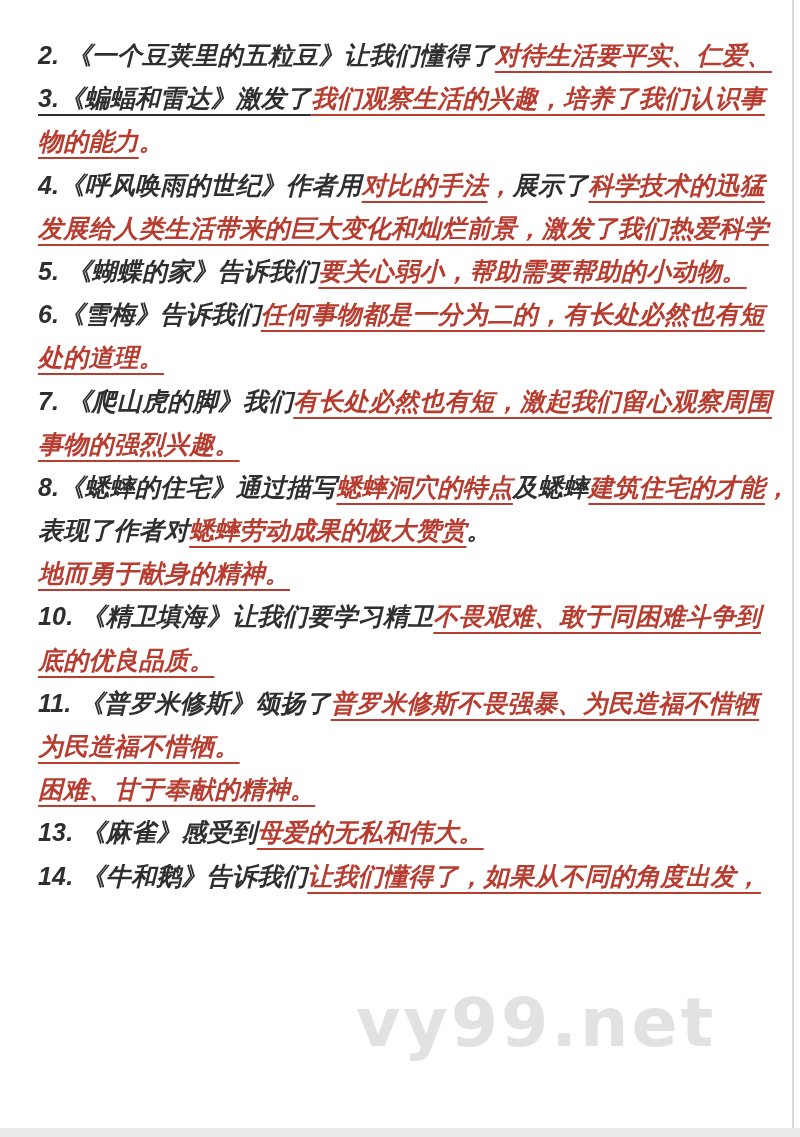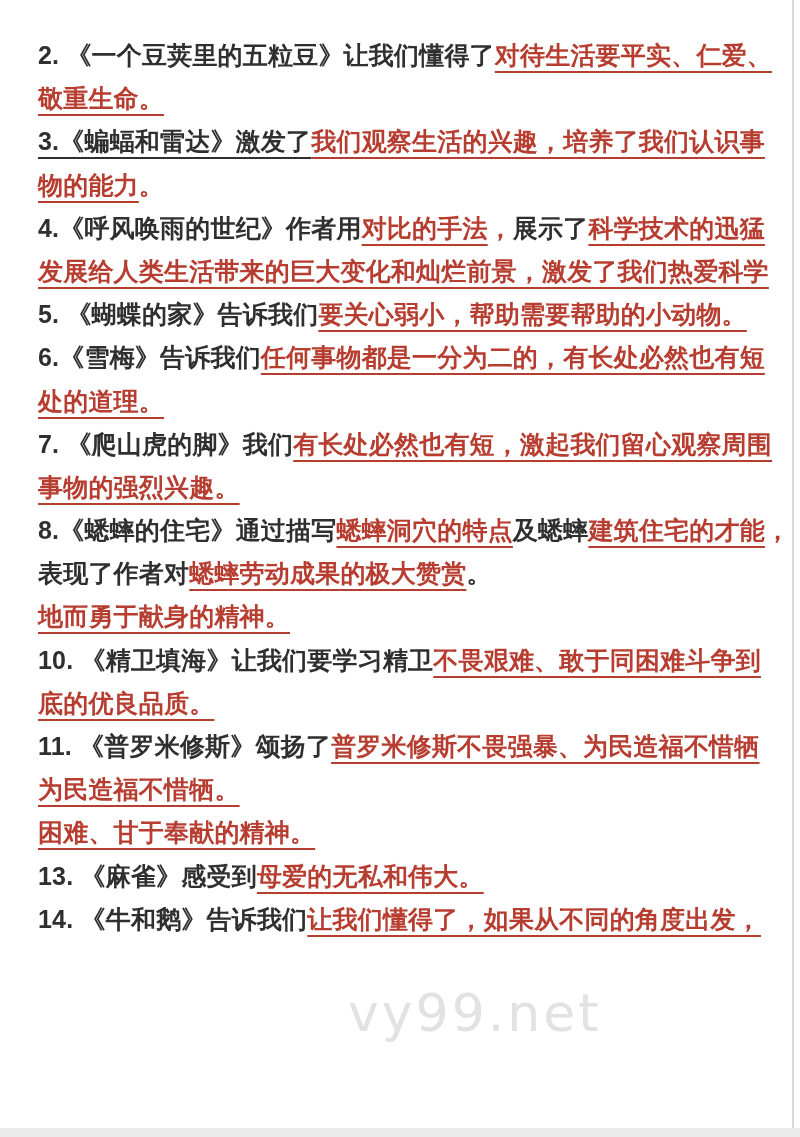--- a/index.html
+++ b/index.html
@@ -18,20 +18,21 @@
     position:relative;
     width:800px;
     height:1137px;
     background:#ffffff;
     overflow:hidden;
   }
   .notes{
     position:relative;
     z-index:2;
     padding:34px 8px 0 38px;
+    font-style:italic;
   }
   .line{
     height:43.2px;
     line-height:43.2px;
     font-size:25px;
     font-weight:600;
     white-space:nowrap;
     letter-spacing:0.2px;
   }
   .seg-black{color:var(--ink);}
@@ -43,26 +44,26 @@
     text-underline-offset:7px;
   }
   .seg-red-underline{
     color:var(--red);
     text-decoration:underline;
     text-decoration-thickness:2px;
     text-underline-offset:7px;
   }
   .watermark{
     position:absolute;
-    left:348px;
+    left:356px;
     top:983px;
     z-index:1;
     font-family:"DejaVu Sans","Liberation Sans",sans-serif;
-    font-size:52px;
-    font-weight:normal;
+    font-size:68px;
+    font-weight:bold;
     letter-spacing:3px;
     color:var(--watermark);
     user-select:none;
   }
   .page-edge-line{
     position:absolute;
     top:0;
     right:6px;
     width:2px;
     height:1137px;
@@ -79,21 +80,20 @@
     z-index:3;
   }
 </style>
 </head>
 <body>
 
 <div class="page">
   <div class="watermark">vy99.net</div>
   <div class="notes">
       <div class="line"><span class="seg-black">2. 《一个豆荚里的五粒豆》让我们懂得了</span><span class="seg-red-underline">对待生活要平实、仁爱、</span></div>
-      <div class="line"><span class="seg-red-underline">敬重生命。</span></div>
       <div class="line"><span class="seg-black-underline">3.《蝙蝠和雷达》激发了</span><span class="seg-red-underline">我们观察生活的兴趣，培养了我们认识事</span></div>
       <div class="line"><span class="seg-red-underline">物的能力</span><span class="seg-red">。</span></div>
       <div class="line"><span class="seg-black">4.《呼风唤雨的世纪》作者用</span><span class="seg-red-underline">对比的手法</span><span class="seg-red">，</span><span class="seg-black">展示了</span><span class="seg-red-underline">科学技术的迅猛</span></div>
       <div class="line"><span class="seg-red-underline">发展给人类生活带来的巨大变化和灿烂前景，激发了我们热爱科学</span></div>
       <div class="line"><span class="seg-black">5. 《蝴蝶的家》告诉我们</span><span class="seg-red-underline">要关心弱小，帮助需要帮助的小动物。</span></div>
       <div class="line"><span class="seg-black">6.《雪梅》告诉我们</span><span class="seg-red-underline">任何事物都是一分为二的，有长处必然也有短</span></div>
       <div class="line"><span class="seg-red-underline">处的道理。</span></div>
       <div class="line"><span class="seg-black">7. 《爬山虎的脚》我们</span><span class="seg-red-underline">有长处必然也有短，激起我们留心观察周围</span></div>
       <div class="line"><span class="seg-red-underline">事物的强烈兴趣。</span></div>
       <div class="line"><span class="seg-black">8.《蟋蟀的住宅》通过描写</span><span class="seg-red-underline">蟋蟀洞穴的特点</span><span class="seg-black">及蟋蟀</span><span class="seg-red-underline">建筑住宅的才能</span><span class="seg-red">，</span></div>

